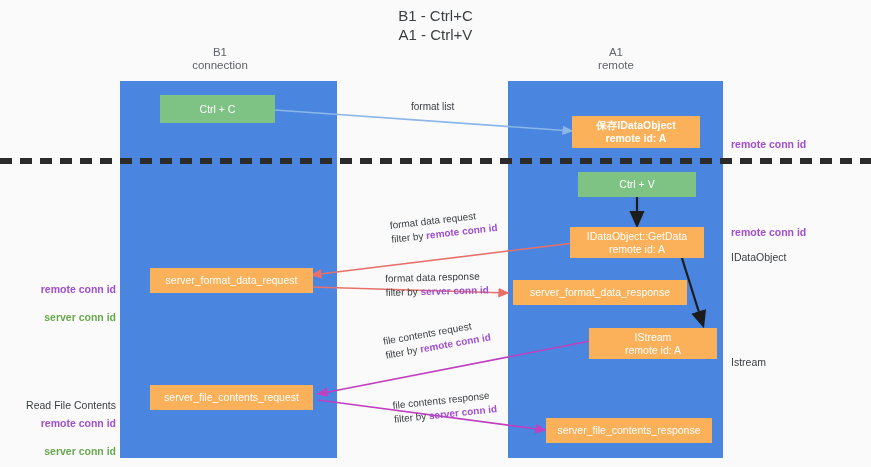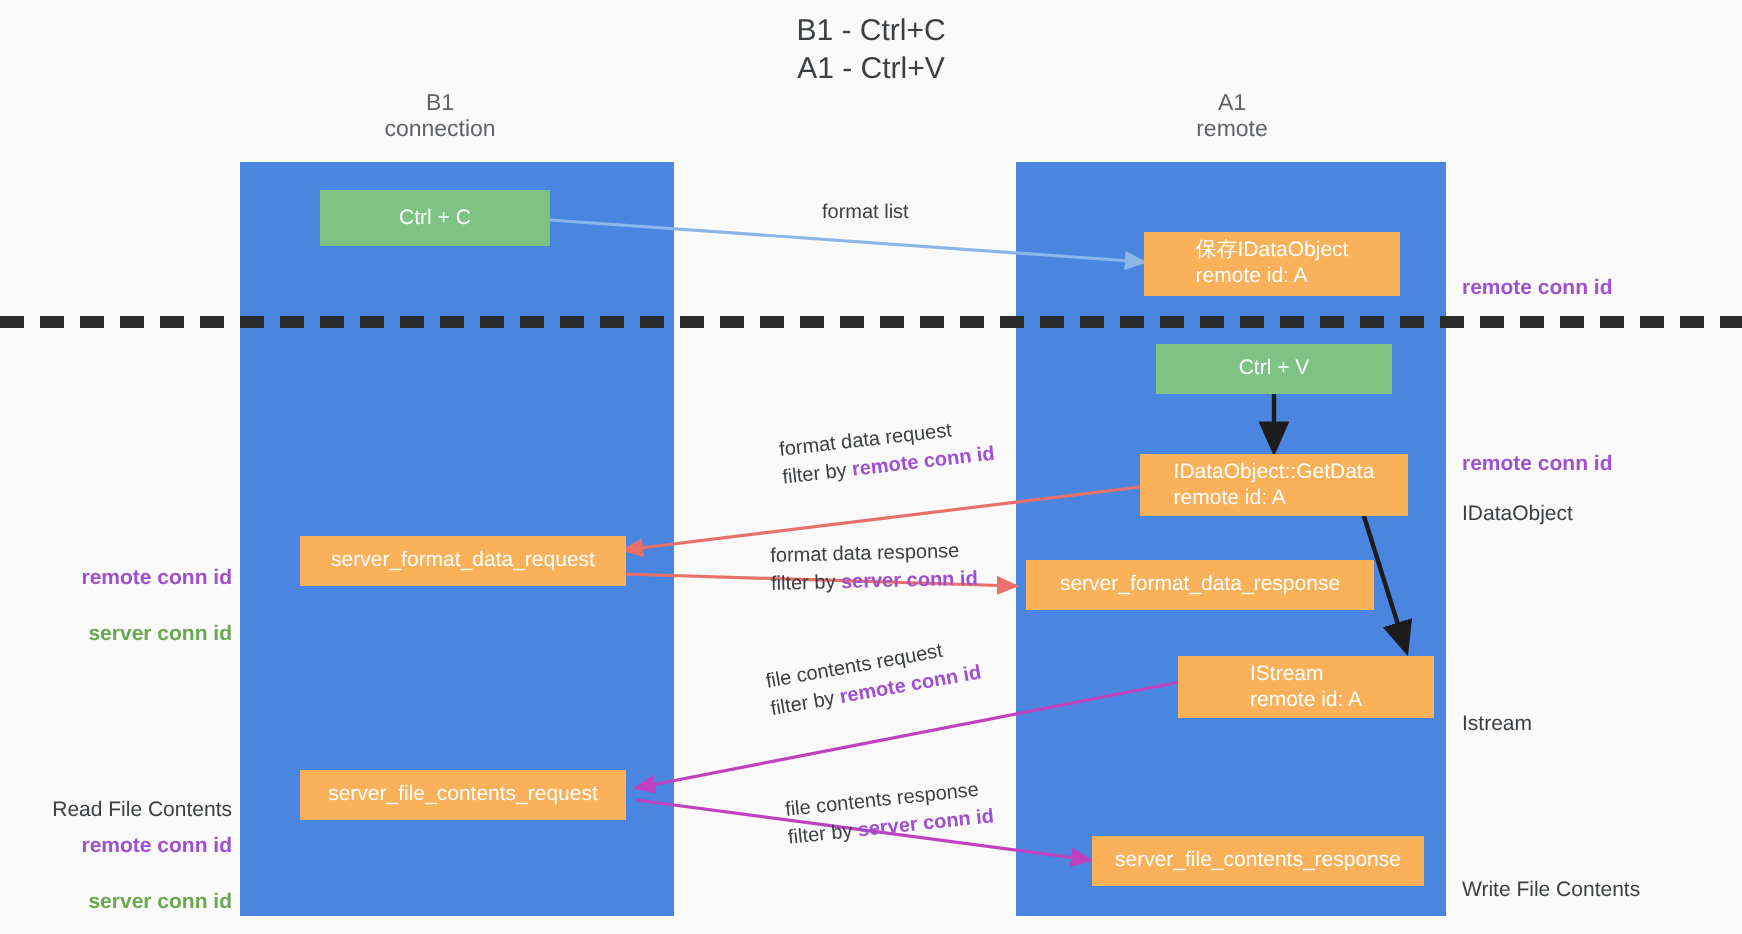--- a/index.html
+++ b/index.html
@@ -23,21 +23,21 @@
     white-space:pre-line;
   }
 
   
   .lane{background:#4a86e0;}
 
   
   .box{
     box-sizing:border-box;
     display:flex;align-items:center;justify-content:center;
-    text-align:left;color:#ffffff;font-size:10.5px;line-height:13px;
+    text-align:center;color:#ffffff;font-size:10.5px;line-height:13px;
     white-space:pre-line;
   }
   .box.green{background:#7ec383;}
   .box.orange{background:#fbb05a;}
 
   
   #dash{
     left:0;top:158px;width:871px;height:6px;
     background:repeating-linear-gradient(to right,
       #2b2b2b 0px,#2b2b2b 12px,transparent 12px,transparent 20px);
@@ -102,21 +102,21 @@
 
     <line x1="590" y1="341" x2="318" y2="394" stroke="#c040c0" stroke-width="1.6" marker-end="url(#ah-mag)"></line>
 
     <line x1="318" y1="400" x2="545" y2="430" stroke="#c040c0" stroke-width="1.6" marker-end="url(#ah-mag)"></line>
 
     <line x1="708" y1="357" x2="708" y2="359" stroke="#1c1c1c" stroke-width="2.2"></line>
   </svg>
 
   <div class="abs box green" style="left:160px;top:95px;width:115px;height:28px;">Ctrl + C</div>
 
-  <div class="abs box orange" style="left:572px;top:116px;width:128px;height:32px;">保存IDataObject
+  <div class="abs box orange" style="left:572px;top:116px;width:128px;height:32px;font-weight:bold;">保存IDataObject
 remote id: A</div>
 
   <div class="abs box green" style="left:578px;top:172px;width:118px;height:25px;">Ctrl + V</div>
 
   <div class="abs box orange" style="left:570px;top:227px;width:134px;height:31px;">IDataObject::GetData
 remote id: A</div>
 
   <div class="abs box orange" style="left:150px;top:268px;width:163px;height:25px;">server_format_data_request</div>
 
   <div class="abs box orange" style="left:513px;top:280px;width:174px;height:25px;">server_format_data_response</div>
@@ -163,23 +163,20 @@
   </div>
 
   <div class="abs ann" style="left:731px;top:236px;">
     <span class="plain">IDataObject</span>
   </div>
 
   <div class="abs ann" style="left:731px;top:341px;">
     <span class="plain">Istream</span>
   </div>
 
-  <div class="abs ann" style="left:731px;top:424px;">
-    <span class="plain">Write File Contents</span>
-  </div>
 
   <div class="abs ann" style="left:24px;top:268px;width:92px;text-align:right;">
     <div class="purple">remote conn id</div>
     <div class="green">server conn id</div>
   </div>
 
   <div class="abs ann" style="left:14px;top:384px;width:102px;text-align:right;">
     <span class="plain">Read File Contents</span>
   </div>
 

